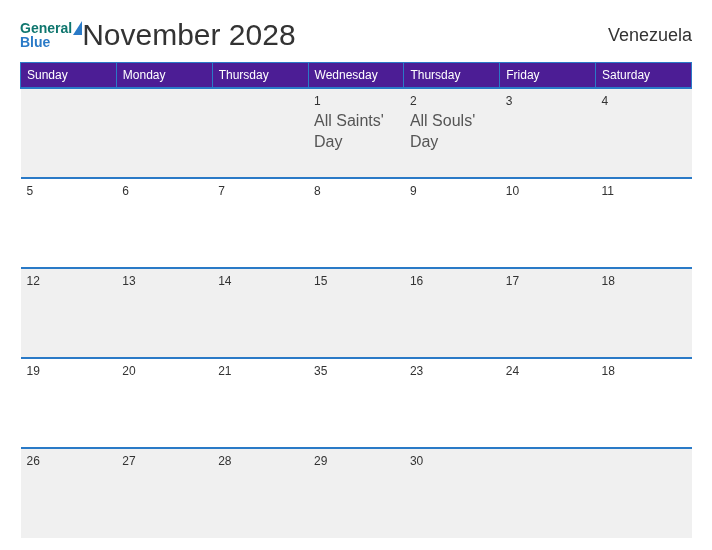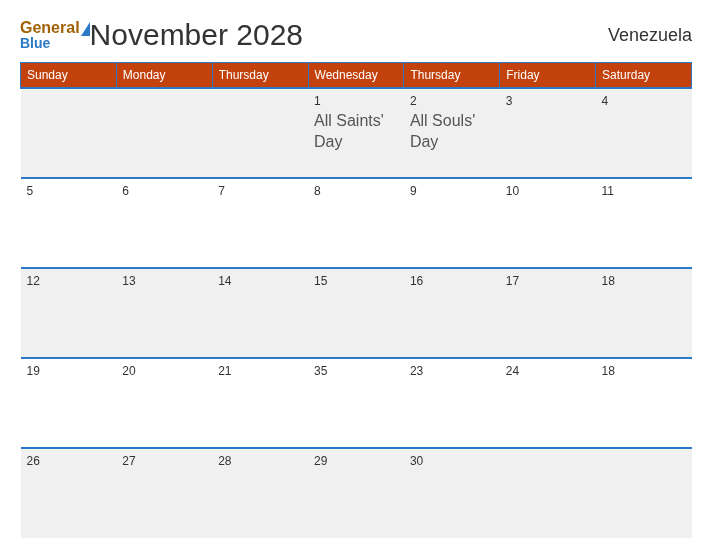--- a/index.html
+++ b/index.html
@@ -17,23 +17,23 @@
       display: flex;
       flex-direction: column;
     }
     .header {
       display: flex;
       align-items: center;
       justify-content: space-between;
       margin-bottom: 10px;
     }
     .logo-text-general {
-      font-size: 16px;
+      font-size: 14px;
       font-weight: bold;
-      color: #a16207;
+      color: #0f766e;
       line-height: 1;
     }
     .logo-text-blue {
       font-size: 14px;
       font-weight: bold;
       color: #2a7ac7;
       line-height: 1;
     }
     .logo-triangle {
       width: 0;
@@ -64,21 +64,21 @@
       color: #333;
       text-align: right;
       min-width: 80px;
     }
     .calendar-table {
       width: 100%;
       border-collapse: collapse;
       flex: 1;
     }
     .calendar-table thead tr {
-      background-color: #c2410c;
+      background-color: #4c1d95;
       margin-left: 12px;
     }
     .calendar-table thead th {
       color: #fff;
       font-size: 12px;
       font-weight: normal;
       padding: 5px 6px;
       text-align: left;
       border: 1px solid #2a7ac7;
     }

